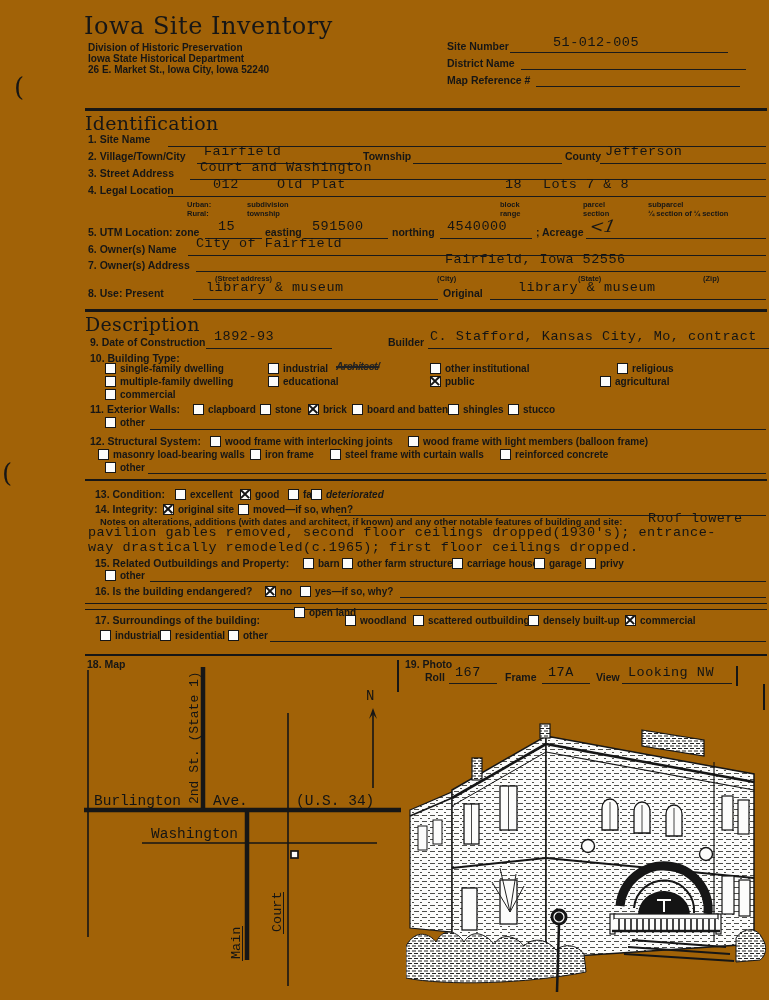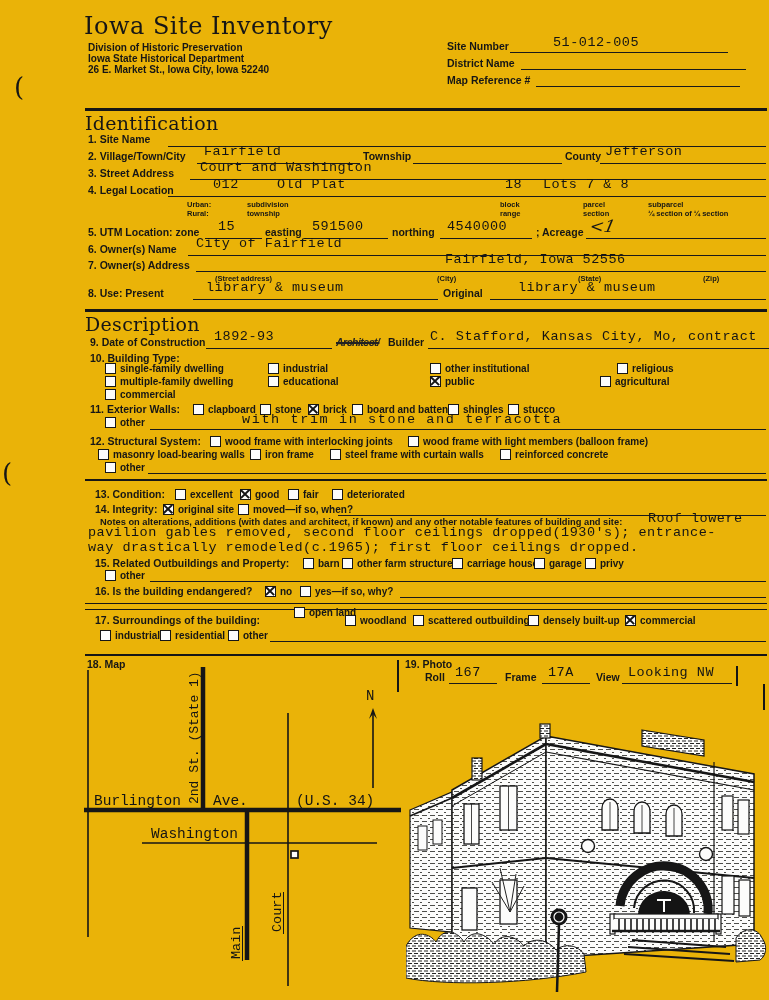--- a/index.html
+++ b/index.html
@@ -1,16 +1,16 @@
 <!DOCTYPE html>
 <html><head>
 <meta charset="utf-8">
 <style>
   html,body{margin:0;padding:0;background:#e8e8e6;}
-  .page{position:relative;width:769px;height:1000px;background:#eab308;overflow:hidden;
+  .page{position:relative;width:769px;height:1000px;background:#a16207;overflow:hidden;
         font-family:"Liberation Sans",sans-serif;color:#161616;}
   .abs{position:absolute;white-space:nowrap;}
   .title{font-family:"DejaVu Serif",serif;font-size:24px;letter-spacing:.5px;}
   .h{font-family:"DejaVu Serif",serif;font-size:19px;letter-spacing:.3px;}
   .org{font-size:10px;font-weight:700;line-height:11px;}
   .lbl{font-size:10.5px;font-weight:700;}
   .sm{font-size:7.5px;font-weight:600;line-height:9px;}
   .typed{font-family:"Liberation Mono","DejaVu Sans Mono",monospace;font-size:13.5px;
          letter-spacing:.5px;color:#141414;}
   .typed.sp{letter-spacing:1.6px;}
@@ -20,21 +20,21 @@
   .rule{position:absolute;background:#161616;}
   .double{position:absolute;height:5px;border-top:1.6px solid #161616;border-bottom:1.6px solid #161616;}
   .vtick{position:absolute;width:1.5px;background:#161616;}
   .cbi{position:absolute;display:flex;align-items:center;gap:4px;font-size:10px;font-weight:600;white-space:nowrap;}
   .cb{width:9px;height:9px;border:1.4px solid #161616;position:relative;flex:none;background:#fcfcfb;}
   .cb.checked::before,.cb.checked::after{content:"";position:absolute;left:-2px;top:3.1px;width:12px;height:1.5px;background:#161616;}
   .cb.checked::before{transform:rotate(44deg);}
   .cb.checked::after{transform:rotate(-44deg);}
   .cb.heavy::before,.cb.heavy::after{height:2.2px;}
   .struck{font-size:10.5px;font-weight:700;font-style:italic;letter-spacing:-.5px;
-          text-decoration:line-through;text-decoration-thickness:2px;color:#222;}
+          text-decoration:line-through;text-decoration-thickness:2px;color:#222;margin-top:24px;}
   .notes{font-size:9.3px;font-weight:600;}
   svg text{font-family:"Liberation Mono","DejaVu Sans Mono",monospace;fill:#141414;}
 </style>
 </head>
 <body>
 
 <div class="page">
 
   <div class="abs title" style="left:84px;top:12px;">Iowa Site Inventory</div>
   <div class="abs org" style="left:88px;top:42px;">Division of Historic Preservation</div>
@@ -200,21 +200,20 @@
       <span>shingles</span>
     </div>
   <div class="cbi" style="left:508px;top:404px;">
       <span class="cb"></span>
       <span>stucco</span>
     </div>
   <div class="cbi" style="left:105px;top:417px;">
       <span class="cb"></span>
       <span>other</span>
     </div>
-  <div class="abs typed sp" style="left:242px;top:412px;">with trim in stone and terracotta</div>
   <div class="ul" style="left:150px;top:429px;right:3px;"></div>
 
   <div class="abs lbl" style="left:90px;top:435px;">12. Structural System:</div>
   <div class="cbi" style="left:210px;top:436px;">
       <span class="cb"></span>
       <span>wood frame with interlocking joints</span>
     </div>
   <div class="cbi" style="left:408px;top:436px;">
       <span class="cb"></span>
       <span>wood frame with light members (balloon frame)</span>
@@ -249,21 +248,21 @@
       <span>excellent</span>
     </div>
   <div class="cbi" style="left:240px;top:489px;">
       <span class="cb checked"></span>
       <span>good</span>
     </div>
   <div class="cbi" style="left:288px;top:489px;">
       <span class="cb"></span>
       <span>fair</span>
     </div>
-  <div class="cbi" style="left:332px;top:489px;">
+  <div class="cbi" style="left:311px;top:489px;font-style:italic;">
       <span class="cb"></span>
       <span>deteriorated</span>
     </div>
 
   <div class="abs lbl" style="left:95px;top:503px;">14. Integrity:</div>
   <div class="cbi" style="left:163px;top:504px;">
       <span class="cb heavy checked"></span>
       <span>original site</span>
     </div>
   <div class="cbi" style="left:238px;top:504px;">

